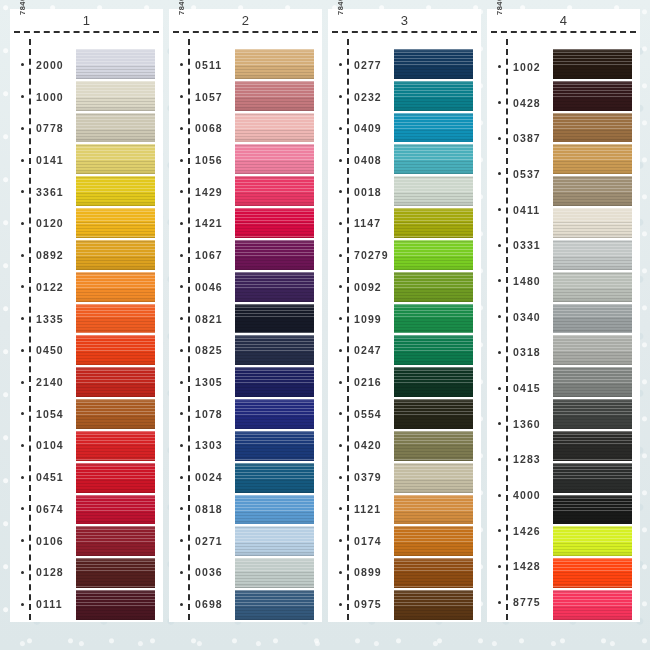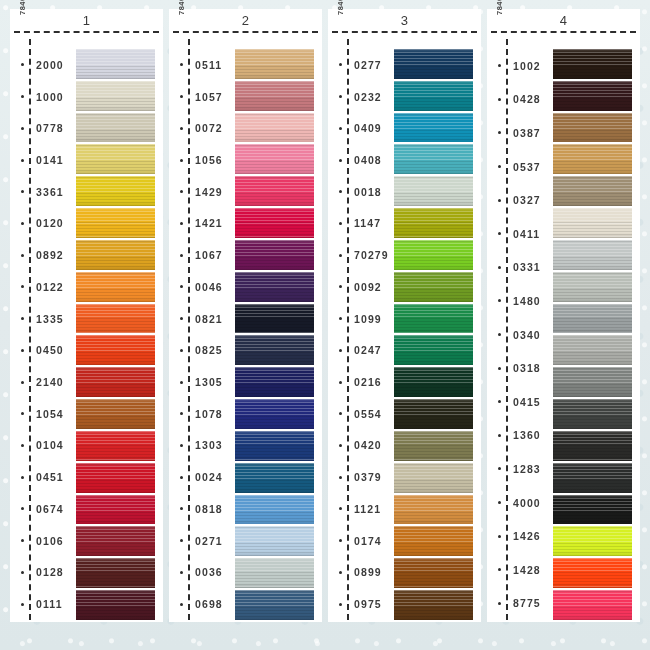--- a/index.html
+++ b/index.html
@@ -272,21 +272,21 @@
             <div class="lbl">
               <span class="dot"></span>
               <span class="code">0511</span>
             </div>
             <div class="lbl">
               <span class="dot"></span>
               <span class="code">1057</span>
             </div>
             <div class="lbl">
               <span class="dot"></span>
-              <span class="code">0072</span>
+              <span class="code">0068</span>
             </div>
             <div class="lbl">
               <span class="dot"></span>
               <span class="code">1056</span>
             </div>
             <div class="lbl">
               <span class="dot"></span>
               <span class="code">1429</span>
             </div>
             <div class="lbl">
@@ -488,24 +488,20 @@
             <div class="lbl">
               <span class="dot"></span>
               <span class="code">0387</span>
             </div>
             <div class="lbl">
               <span class="dot"></span>
               <span class="code">0537</span>
             </div>
             <div class="lbl">
               <span class="dot"></span>
-              <span class="code">0327</span>
-            </div>
-            <div class="lbl">
-              <span class="dot"></span>
               <span class="code">0411</span>
             </div>
             <div class="lbl">
               <span class="dot"></span>
               <span class="code">0331</span>
             </div>
             <div class="lbl">
               <span class="dot"></span>
               <span class="code">1480</span>
             </div>

